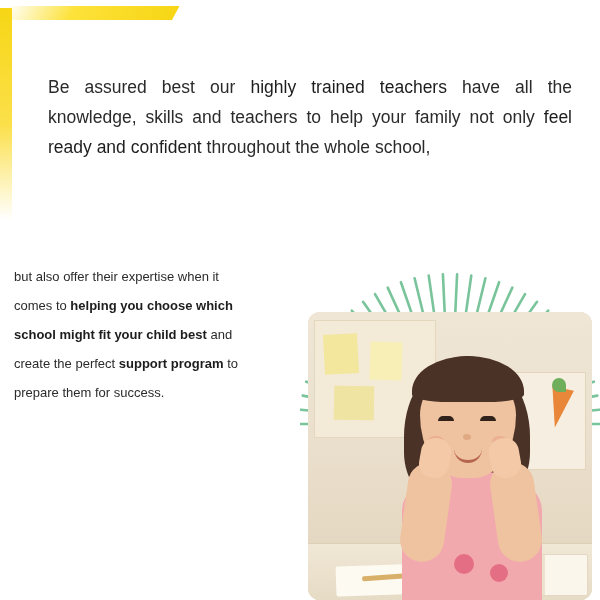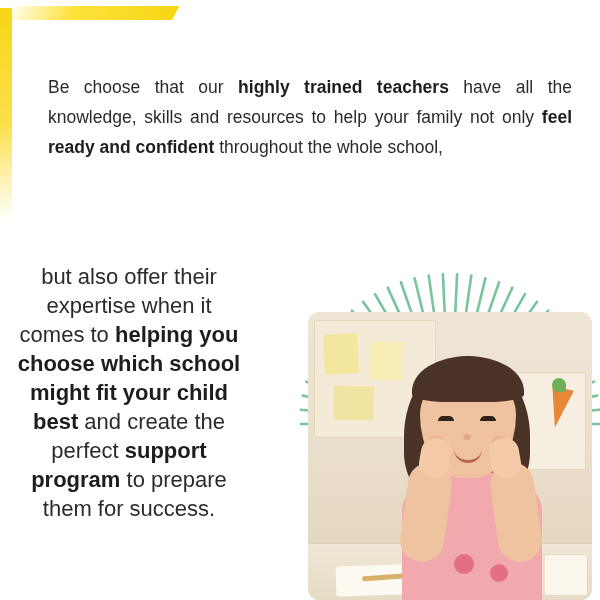--- a/index.html
+++ b/index.html
@@ -48,34 +48,34 @@
     top: 72px;
     width: 524px;
     font-size: 17.5px;
     line-height: 30px;
     color: #2b2b2b;
     text-align: justify;
     text-justify: inter-word;
     font-family: "Liberation Sans", sans-serif;
   }
   .para-top b {
-    font-weight: bold;
+    font-weight: normal;
     color: #1d1d1d;
   }
 
   
   .para-left {
     position: absolute;
     left: 14px;
     top: 262px;
     width: 230px;
-    font-size: 22px;
+    font-size: 13px;
     line-height: 29px;
     color: #2b2b2b;
-    text-align: center;
+    text-align: left;
   }
   .para-left b {
     font-weight: bold;
     color: #1d1d1d;
   }
 
   
   .photo-wrap {
     position: absolute;
     left: 300px;
@@ -349,21 +349,21 @@
   }
 </style>
 </head>
 <body>
 
 <div class="page">
 
   <div class="corner-top"></div>
   <div class="corner-left"></div>
 
-  <div class="para-top"><span>Be choose that our </span><b>highly trained teachers</b><span> have all the knowledge, skills and resources to help your family not only </span><b>feel ready and confident</b><span> throughout the whole school,</span></div>
+  <div class="para-top"><span>Be assured best our </span><b>highly trained teachers</b><span> have all the knowledge, skills and teachers to help your family not only </span><b>feel ready and confident</b><span> throughout the whole school,</span></div>
 
   <div class="para-left"><span>but also offer their expertise when it comes to </span><b>helping you choose which school might fit your child best</b><span> and create the perfect </span><b>support program</b><span> to prepare them for success.</span></div>
 
   <div class="photo-wrap">
     <svg class="sunburst" viewBox="0 0 300 180">
       <g id="rays" stroke="#79c49a" stroke-width="2.6" stroke-linecap="round">
           <line x1="64.0" y1="178.0" x2="0.0" y2="178.0" stroke="#79c49a"></line>
           <line x1="64.4" y1="169.8" x2="0.7" y2="163.7" stroke="#79c49a"></line>
           <line x1="65.6" y1="161.7" x2="2.7" y2="149.6" stroke="#79c49a"></line>
           <line x1="67.5" y1="153.8" x2="6.1" y2="135.7" stroke="#79c49a"></line>

